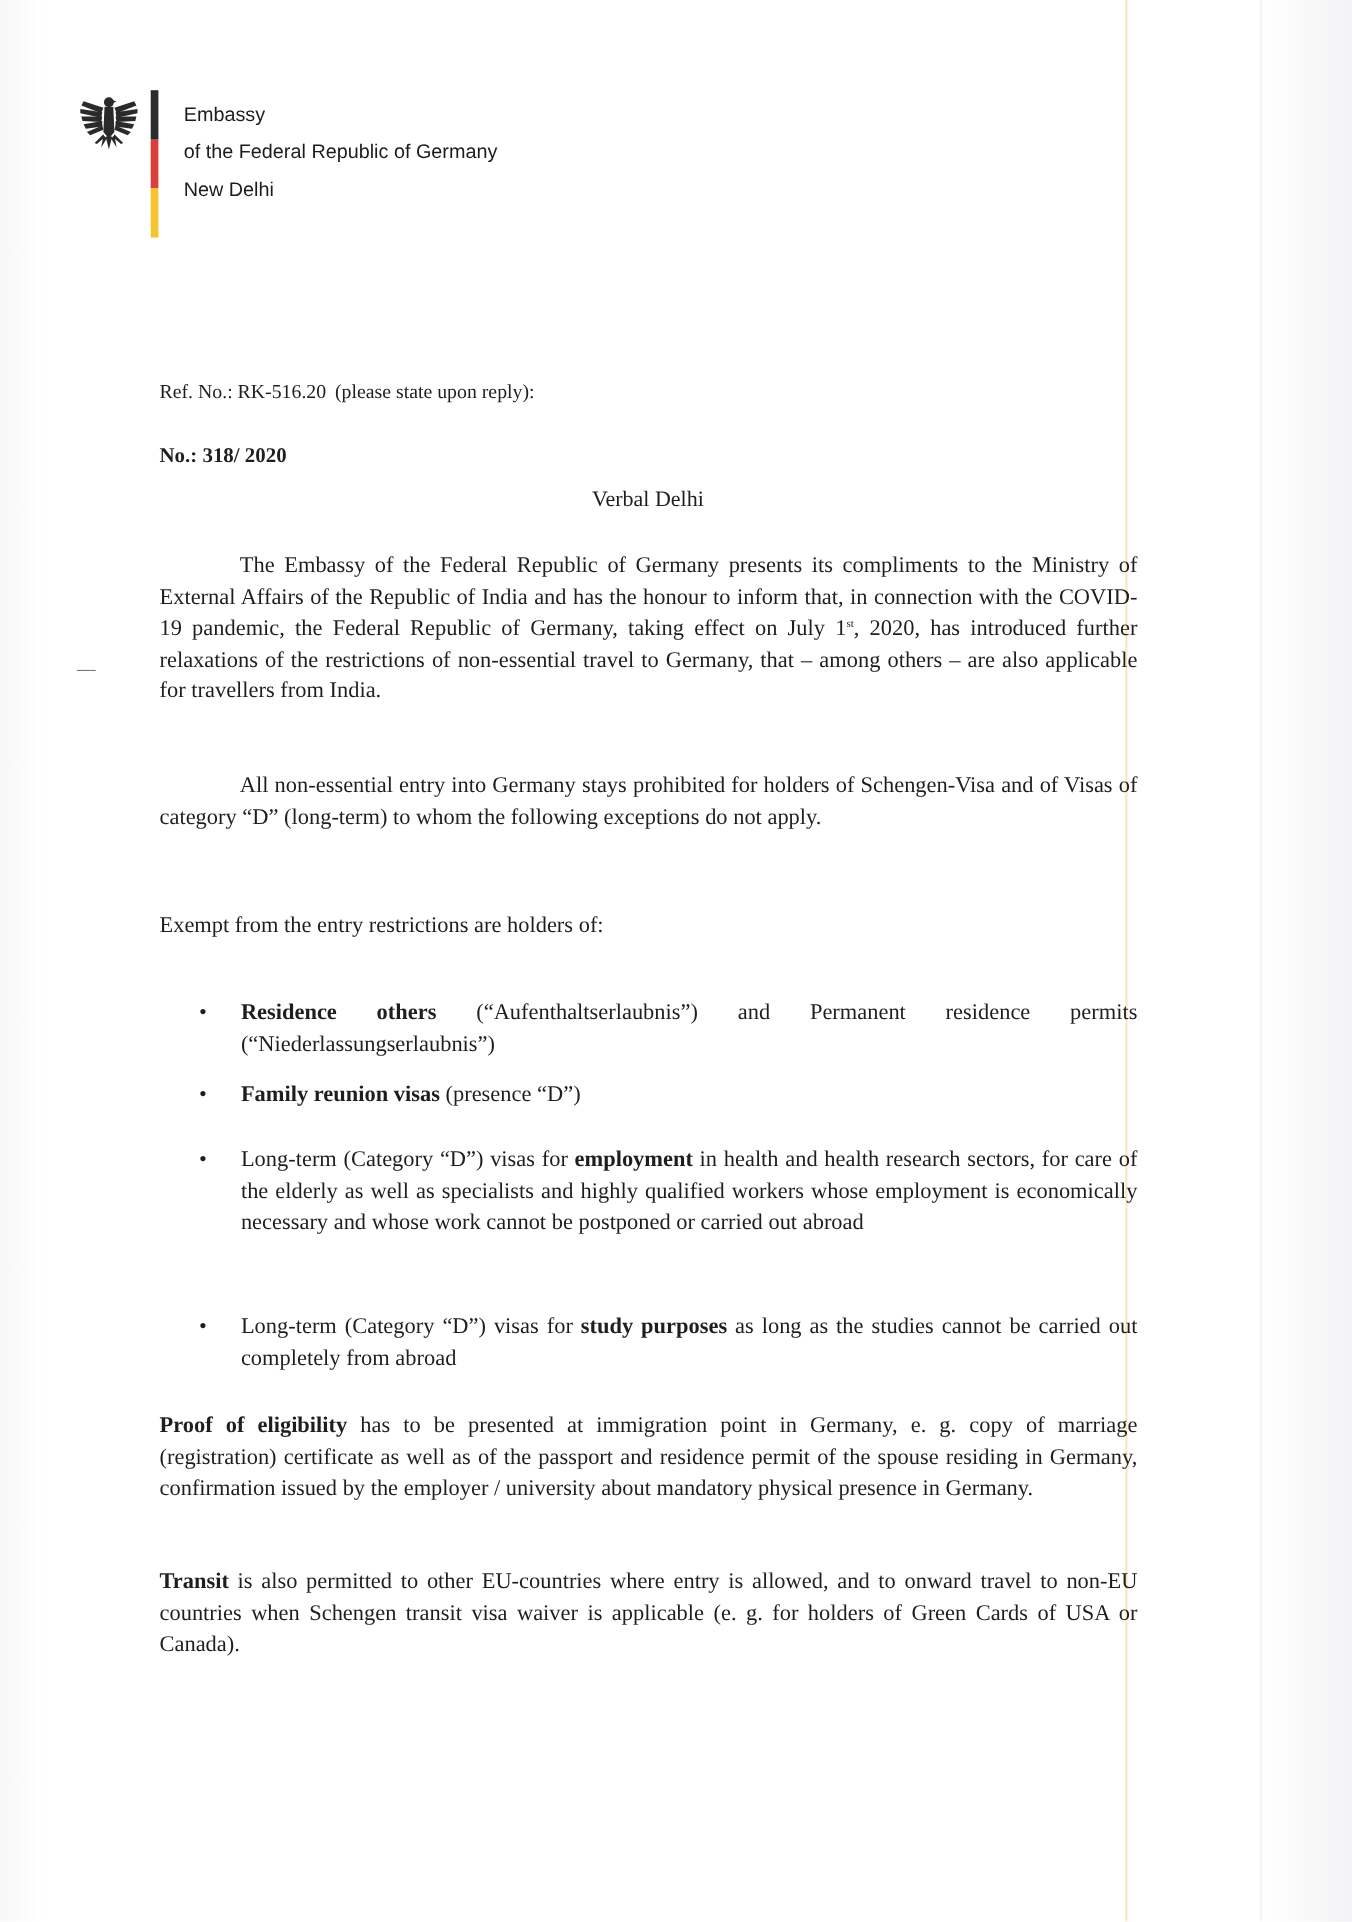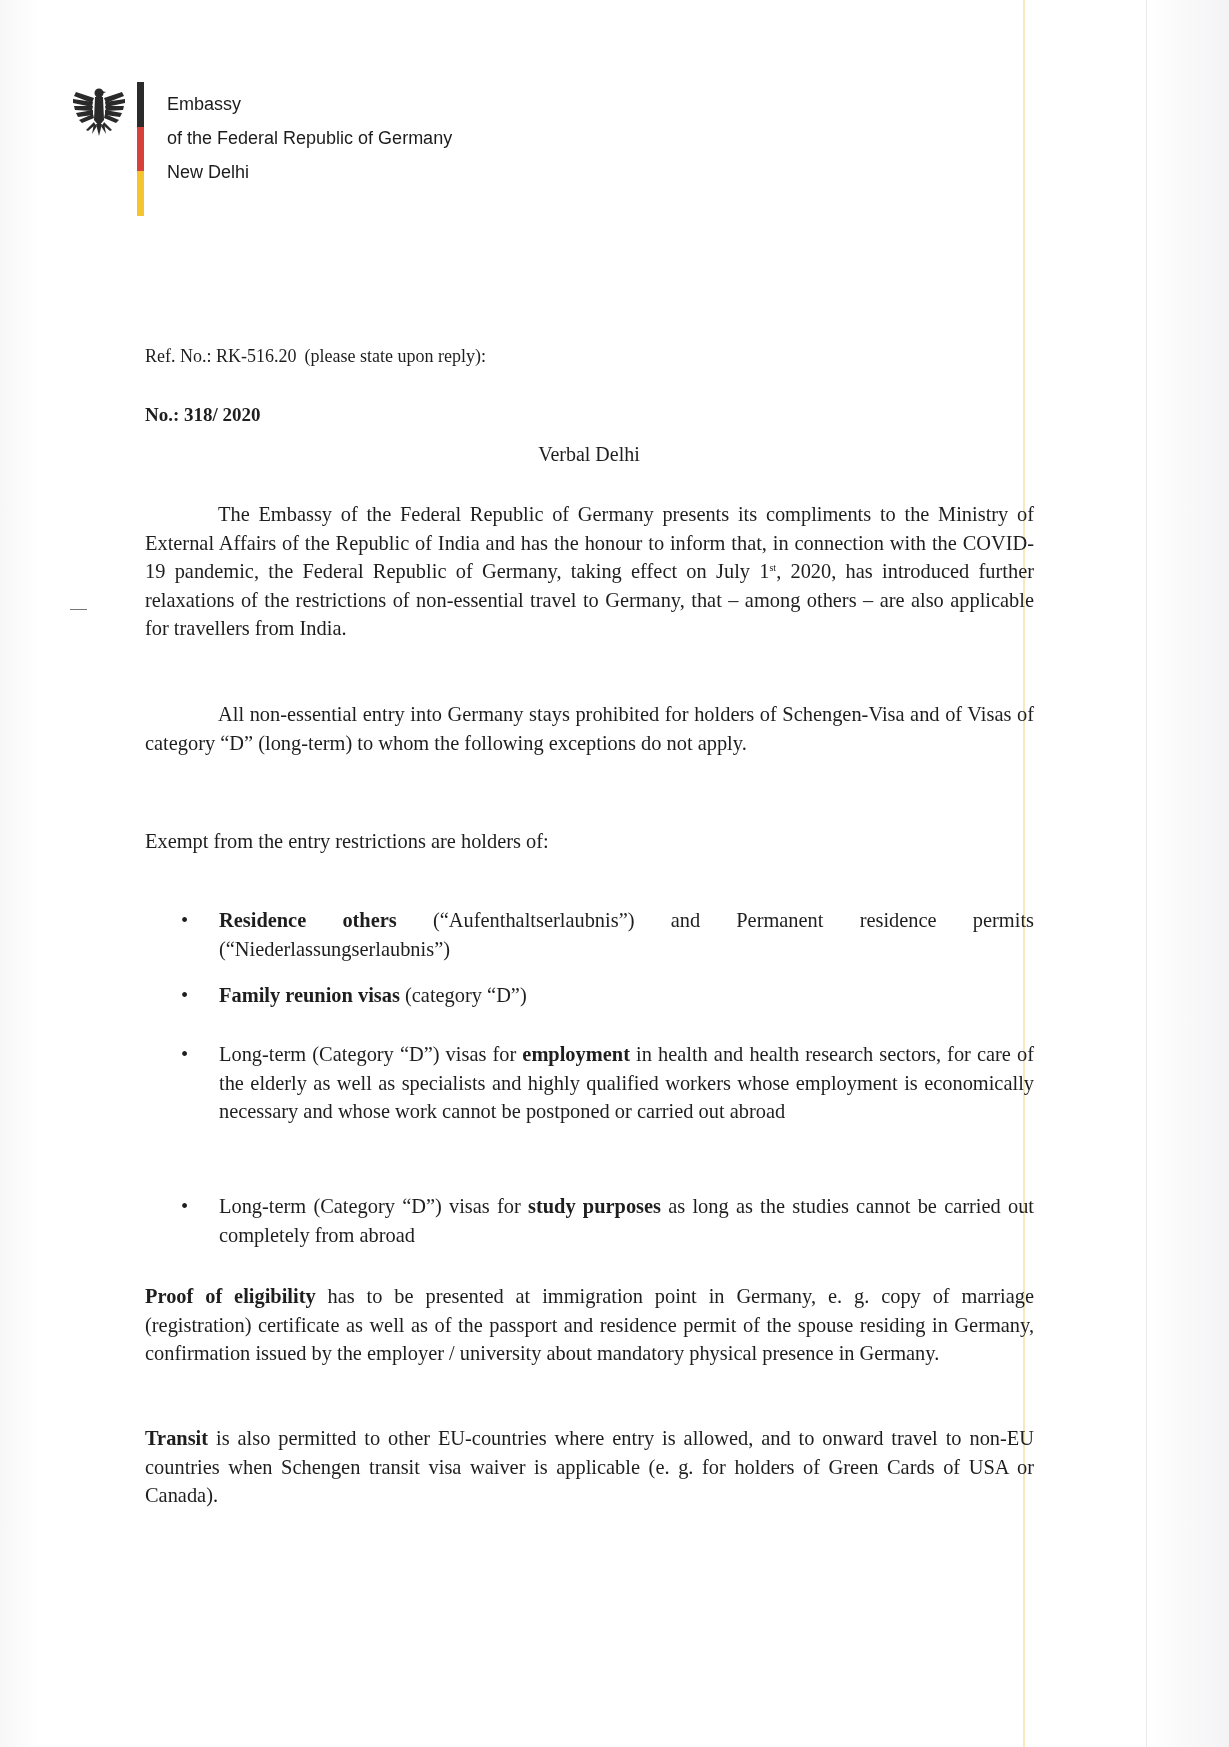--- a/index.html
+++ b/index.html
@@ -204,21 +204,21 @@
 </div>
 
 <div class="body-text para-3">
   <p>Exempt from the entry restrictions are holders of:</p>
 </div>
 
 <ul class="bullets bullet-1">
   <li><span class="bullet-dot">•</span><b>Residence others</b><span> (“Aufenthaltserlaubnis”) and Permanent residence permits (“Niederlassungserlaubnis”)</span></li>
 </ul>
 <ul class="bullets bullet-2">
-  <li><span class="bullet-dot">•</span><b>Family reunion visas</b><span> (category “D”)</span></li>
+  <li><span class="bullet-dot">•</span><b>Family reunion visas</b><span> (presence “D”)</span></li>
 </ul>
 <ul class="bullets bullet-3">
   <li><span class="bullet-dot">•</span><span>Long-term (Category “D”) visas for </span><b>employment</b><span> in health and health research sectors, for care of the elderly as well as specialists and highly qualified workers whose employment is economically necessary and whose work cannot be postponed or carried out abroad</span></li>
 </ul>
 <ul class="bullets bullet-4">
   <li><span class="bullet-dot">•</span><span>Long-term (Category “D”) visas for </span><b>study purposes</b><span> as long as the studies cannot be carried out completely from abroad</span></li>
 </ul>
 
 <div class="body-text para-4">
   <p><b>Proof of eligibility</b><span> has to be presented at immigration point in Germany, e. g. copy of marriage (registration) certificate as well as of the passport and residence permit of the spouse residing in Germany, confirmation issued by the employer / university about mandatory physical presence in Germany.</span></p>

